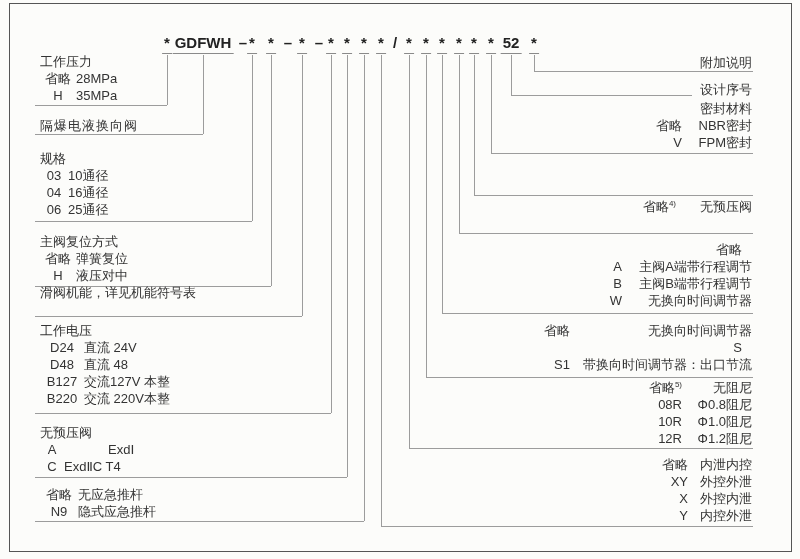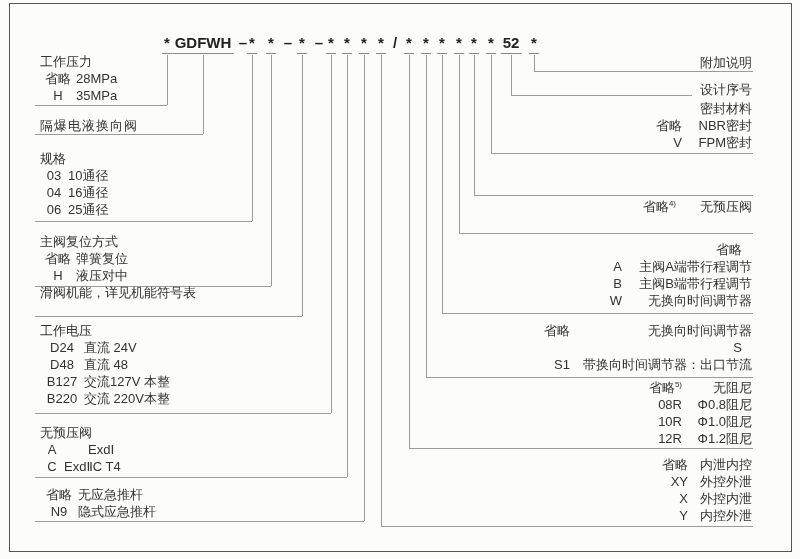--- a/index.html
+++ b/index.html
@@ -179,21 +179,21 @@
         <span class="v">交流 220V本整</span>
       </div>
   </div>
 
   <div class="blk lft" style="top:424px">
     <div class="row">
         <span class="v">无预压阀</span>
       </div>
     <div class="row">
         <span class="c cw24">A</span>
-        <span class="v" style="margin-left:24px">ExdⅠ</span>
+        <span class="v" style="margin-left:44px">ExdⅠ</span>
       </div>
     <div class="row">
         <span class="c cw24">C</span>
         <span class="v">ExdⅡC T4</span>
       </div>
   </div>
 
   <div class="blk lft" style="top:486px">
     <div class="row">
         <span class="c cw38">省略</span>

